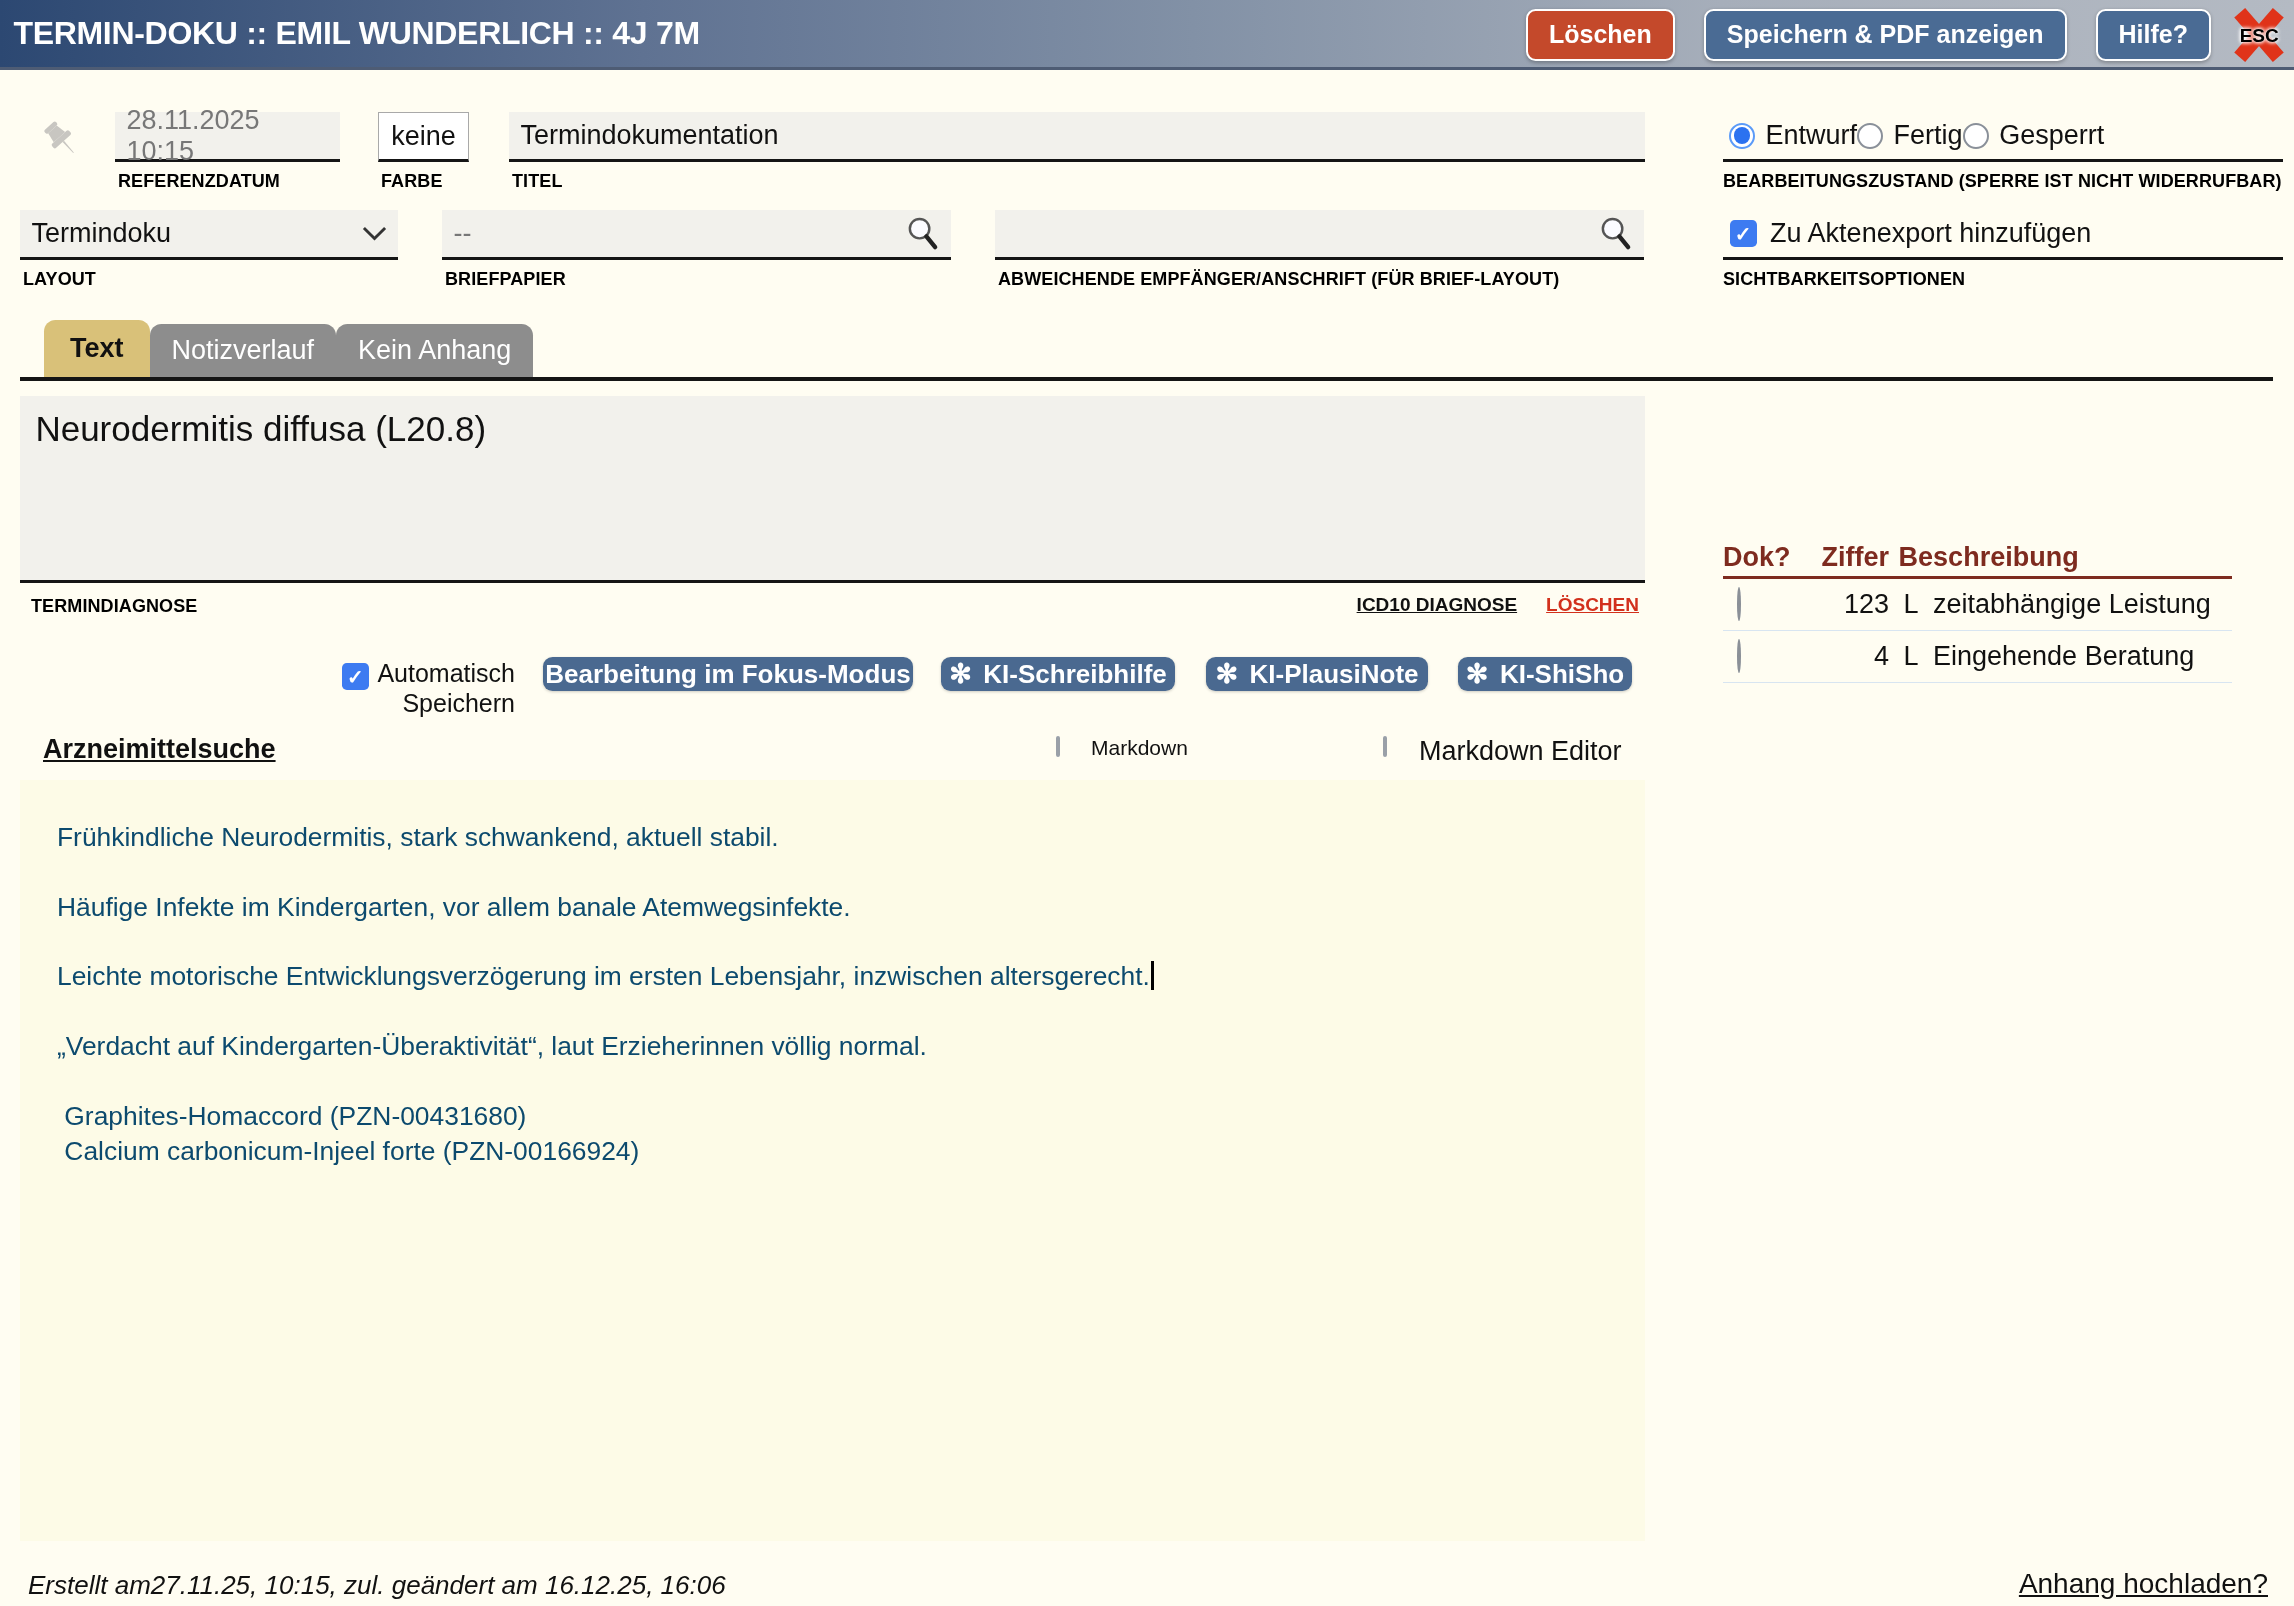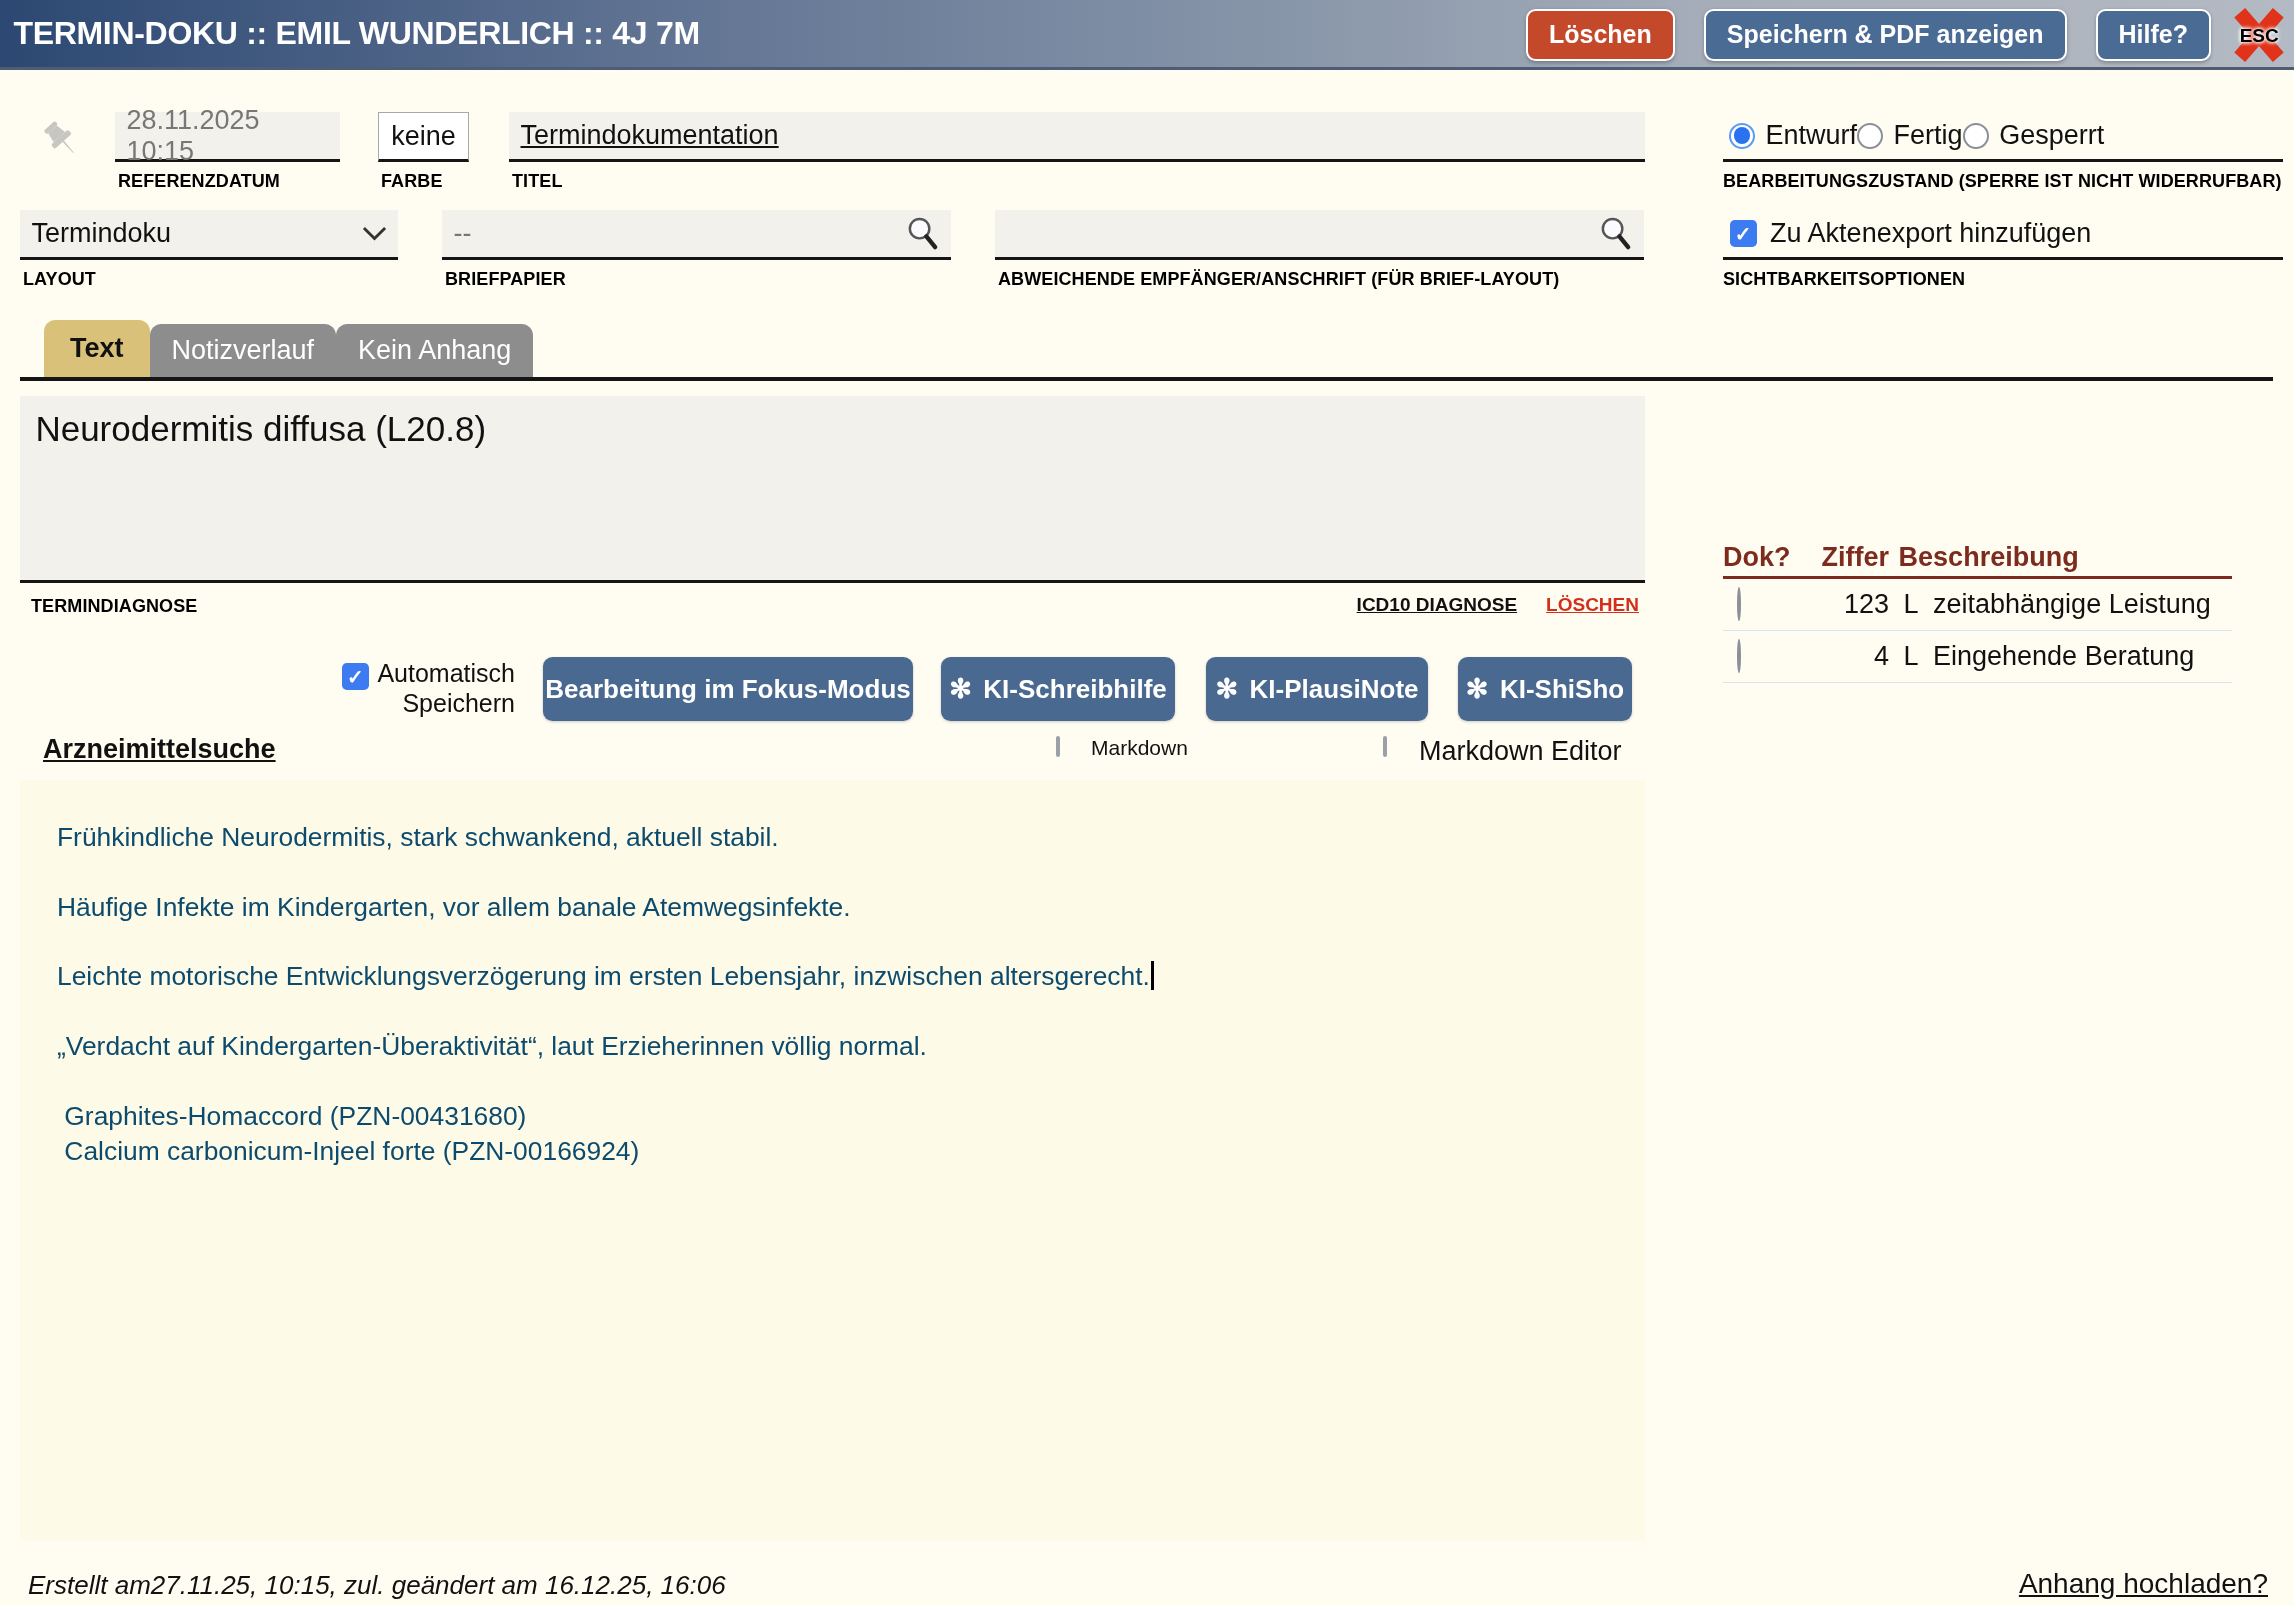--- a/index.html
+++ b/index.html
@@ -49,21 +49,21 @@
   
   .ttable{left:1723px;top:538px;width:509px;font-size:27px;}
   .trow{display:grid;grid-template-columns:56px 110px 44px auto;align-items:center;height:51px;
     border-bottom:1.9px solid #D8E5F1;}
   .thead{display:grid;grid-template-columns:56px 110px 44px auto;align-items:center;height:38px;
     color:#7E2B1F;font-weight:700;border-bottom:3.8px solid #7E2B1F;}
   .tz{text-align:right;}
   .dokc{width:26px;height:26px;border-radius:50%;background:#E9E9E9;border:2.9px solid #8B9097;box-sizing:border-box;cursor:pointer;}
 
   .blue-btn{background:#4A6990;color:#fff;border-radius:9.6px;font-size:26px;font-weight:700;
-    display:flex;align-items:center;justify-content:center;gap:11.5px;height:64px;cursor:pointer;
+    display:flex;align-items:center;justify-content:center;gap:11.5px;height:34px;cursor:pointer;
     box-shadow:0 1px 2.9px rgba(0,0,0,.2);white-space:nowrap;}
   .ki-ic{font-size:27px;line-height:1;}
 
   .link{text-decoration:underline;cursor:pointer;}
   .note{background:#FDFBE7;box-sizing:border-box;padding:40px 37px;font-size:26.4px;line-height:1.32;
     white-space:pre-wrap;color:#0c4a6e;}
   .caret{display:inline-block;width:2.9px;height:29px;background:#000;vertical-align:-4.8px;margin-left:1px;}
   .pre{white-space:pre-line;}
 </style>
 </head>
@@ -96,21 +96,21 @@
       </g>
     </svg>
   </div>
 
   <div class="abs field muted" style="left:115px;top:112px;width:225px;">28.11.2025 10:15</div>
   <div class="abs flabel" style="left:118px;top:171px;">REFERENZDATUM</div>
 
   <div class="abs field" style="left:378px;top:112px;width:91px;background:#fff;border:1.9px solid #A9A9A9;border-bottom:3.8px solid #151515;justify-content:center;">keine</div>
   <div class="abs flabel" style="left:381px;top:171px;">FARBE</div>
 
-  <div class="abs field" style="left:509px;top:112px;width:1136px;text-decoration:underline;">Termindokumentation</div>
+  <div class="abs field" style="left:509px;top:112px;width:1136px;">Termindokumentation</div>
   <div class="abs flabel" style="left:512px;top:171px;">TITEL</div>
 
   <div class="abs" style="left:1723px;top:112px;width:560px;height:50px;border-bottom:3.8px solid #151515;box-sizing:border-box;display:flex;align-items:center;padding-left:5.8px;font-size:27px;">
     <div style="display:flex;align-items:center;gap:10.6px;">
       <span class="radio sel"></span>
       <span>Entwurf</span>
     </div>
     <div style="display:flex;align-items:center;gap:10.6px;">
       <span class="radio"></span>
       <span>Fertig</span>

